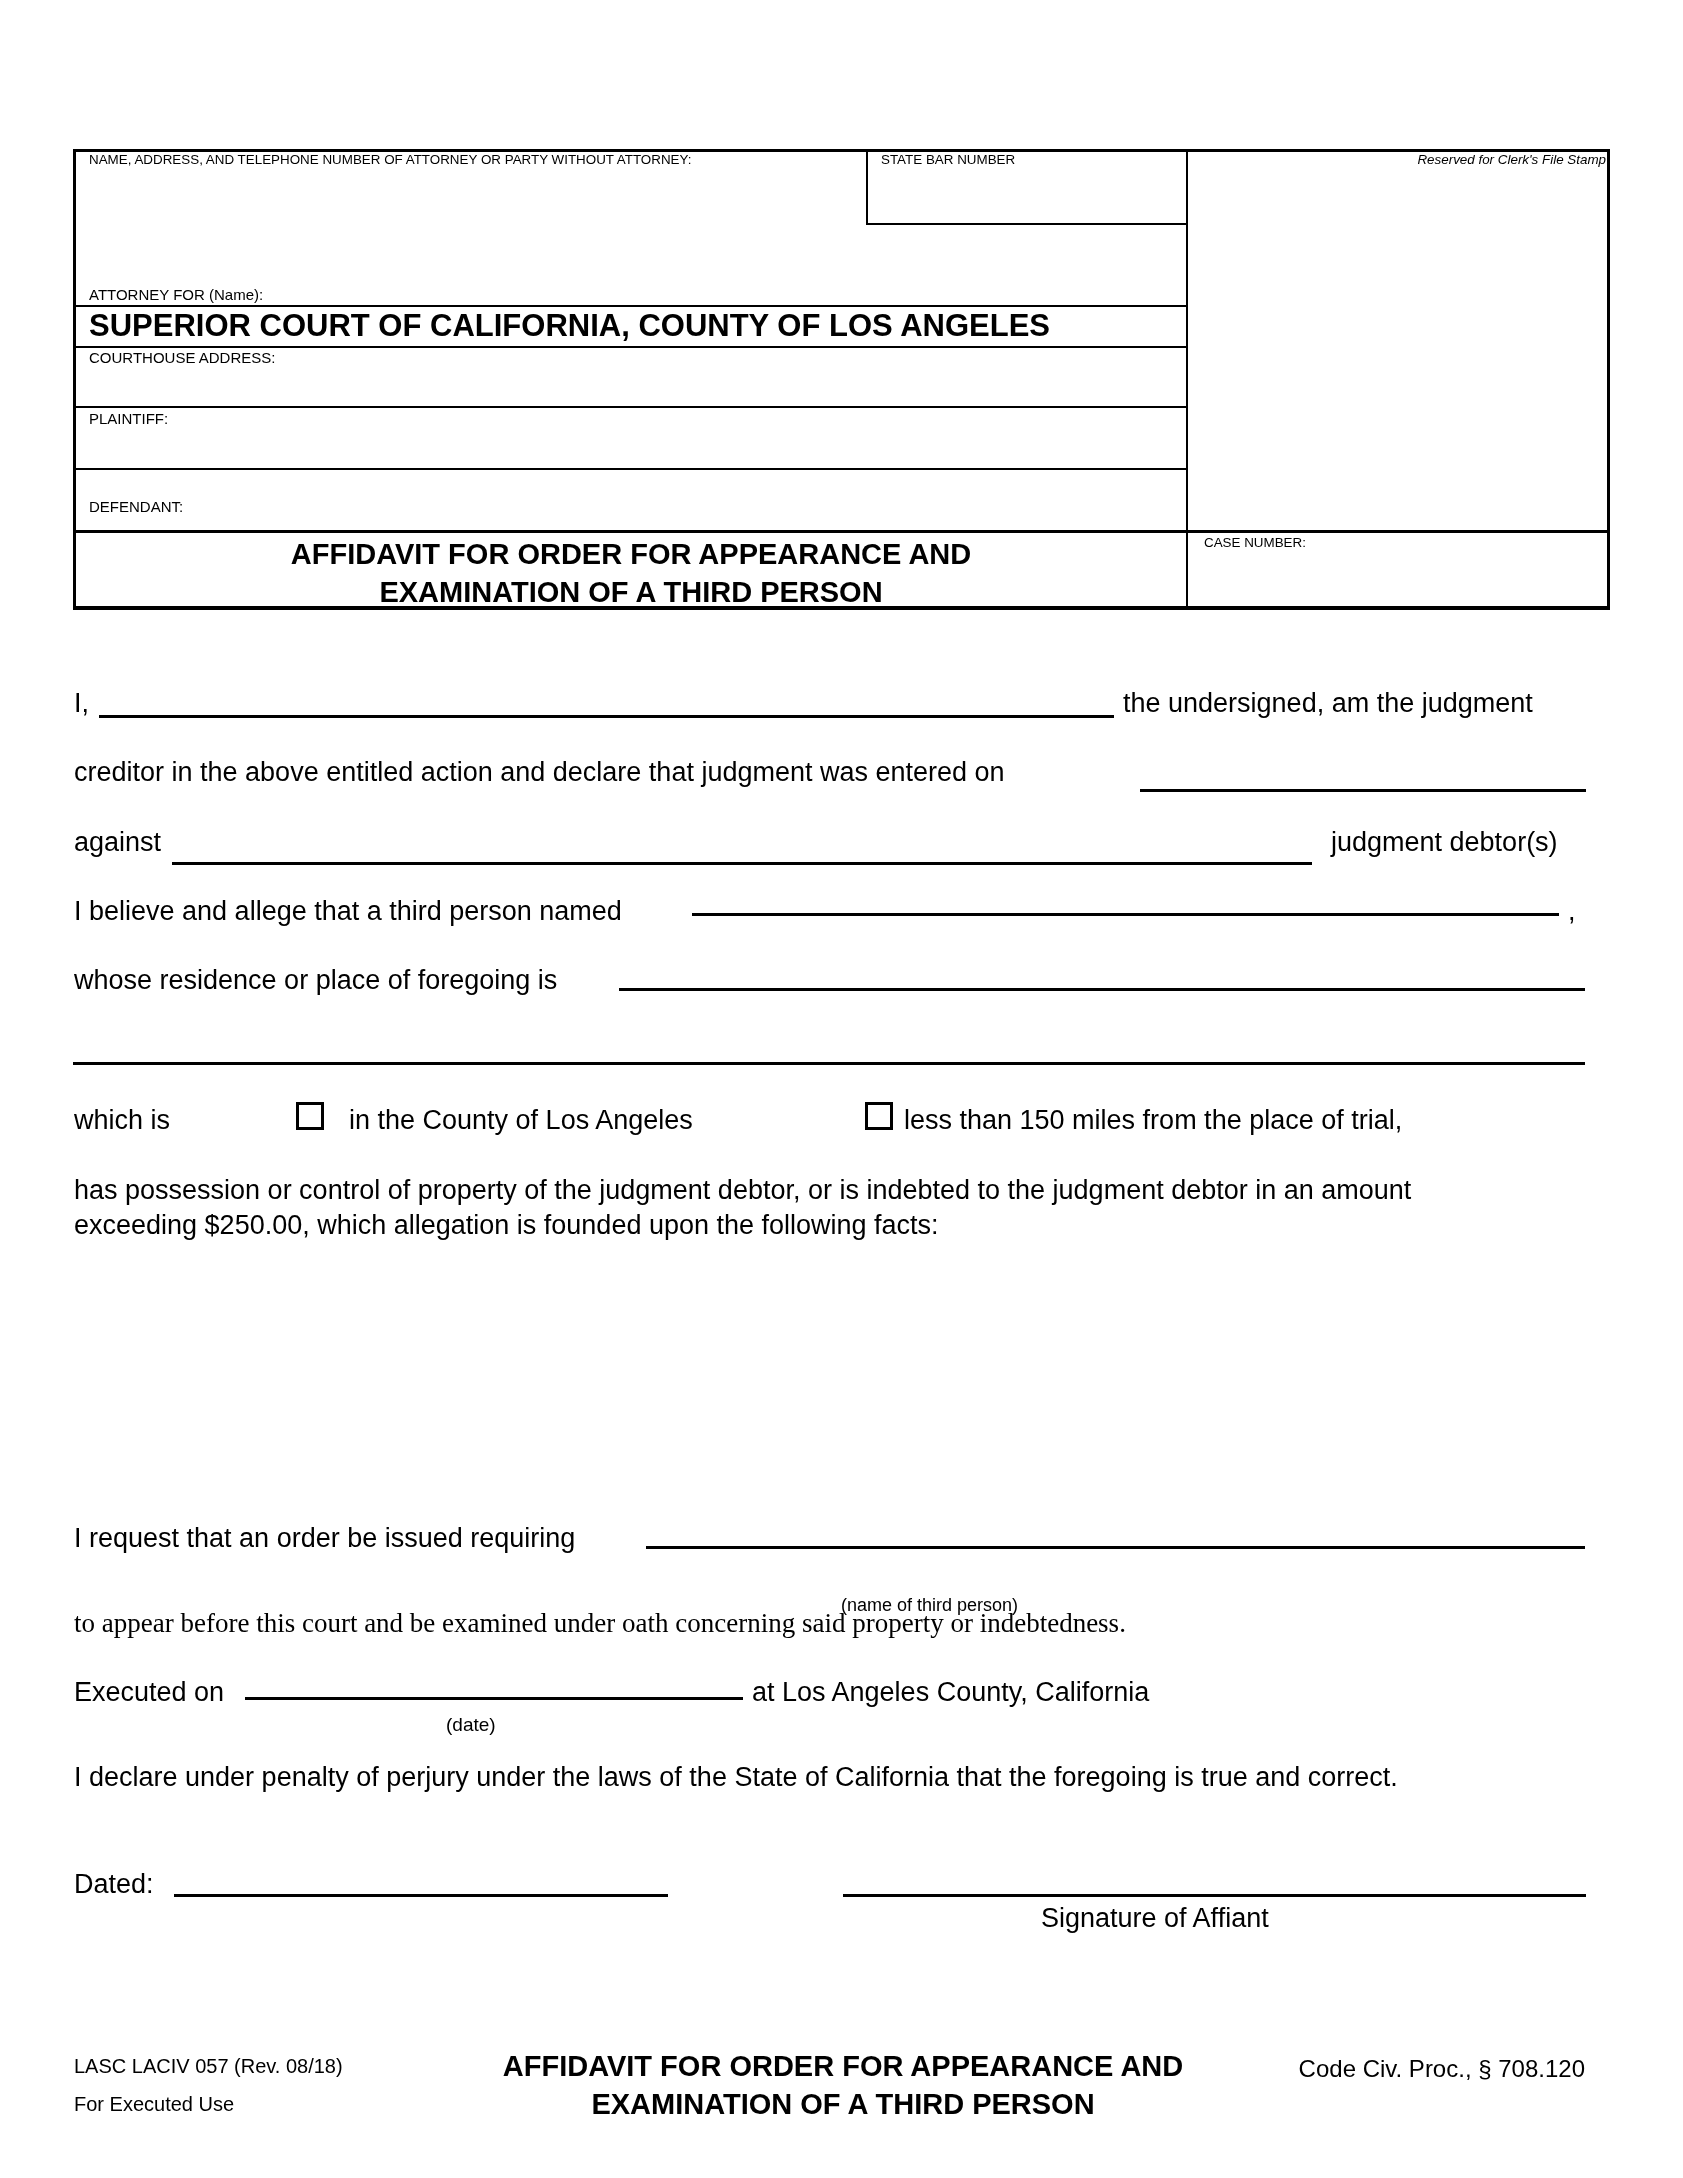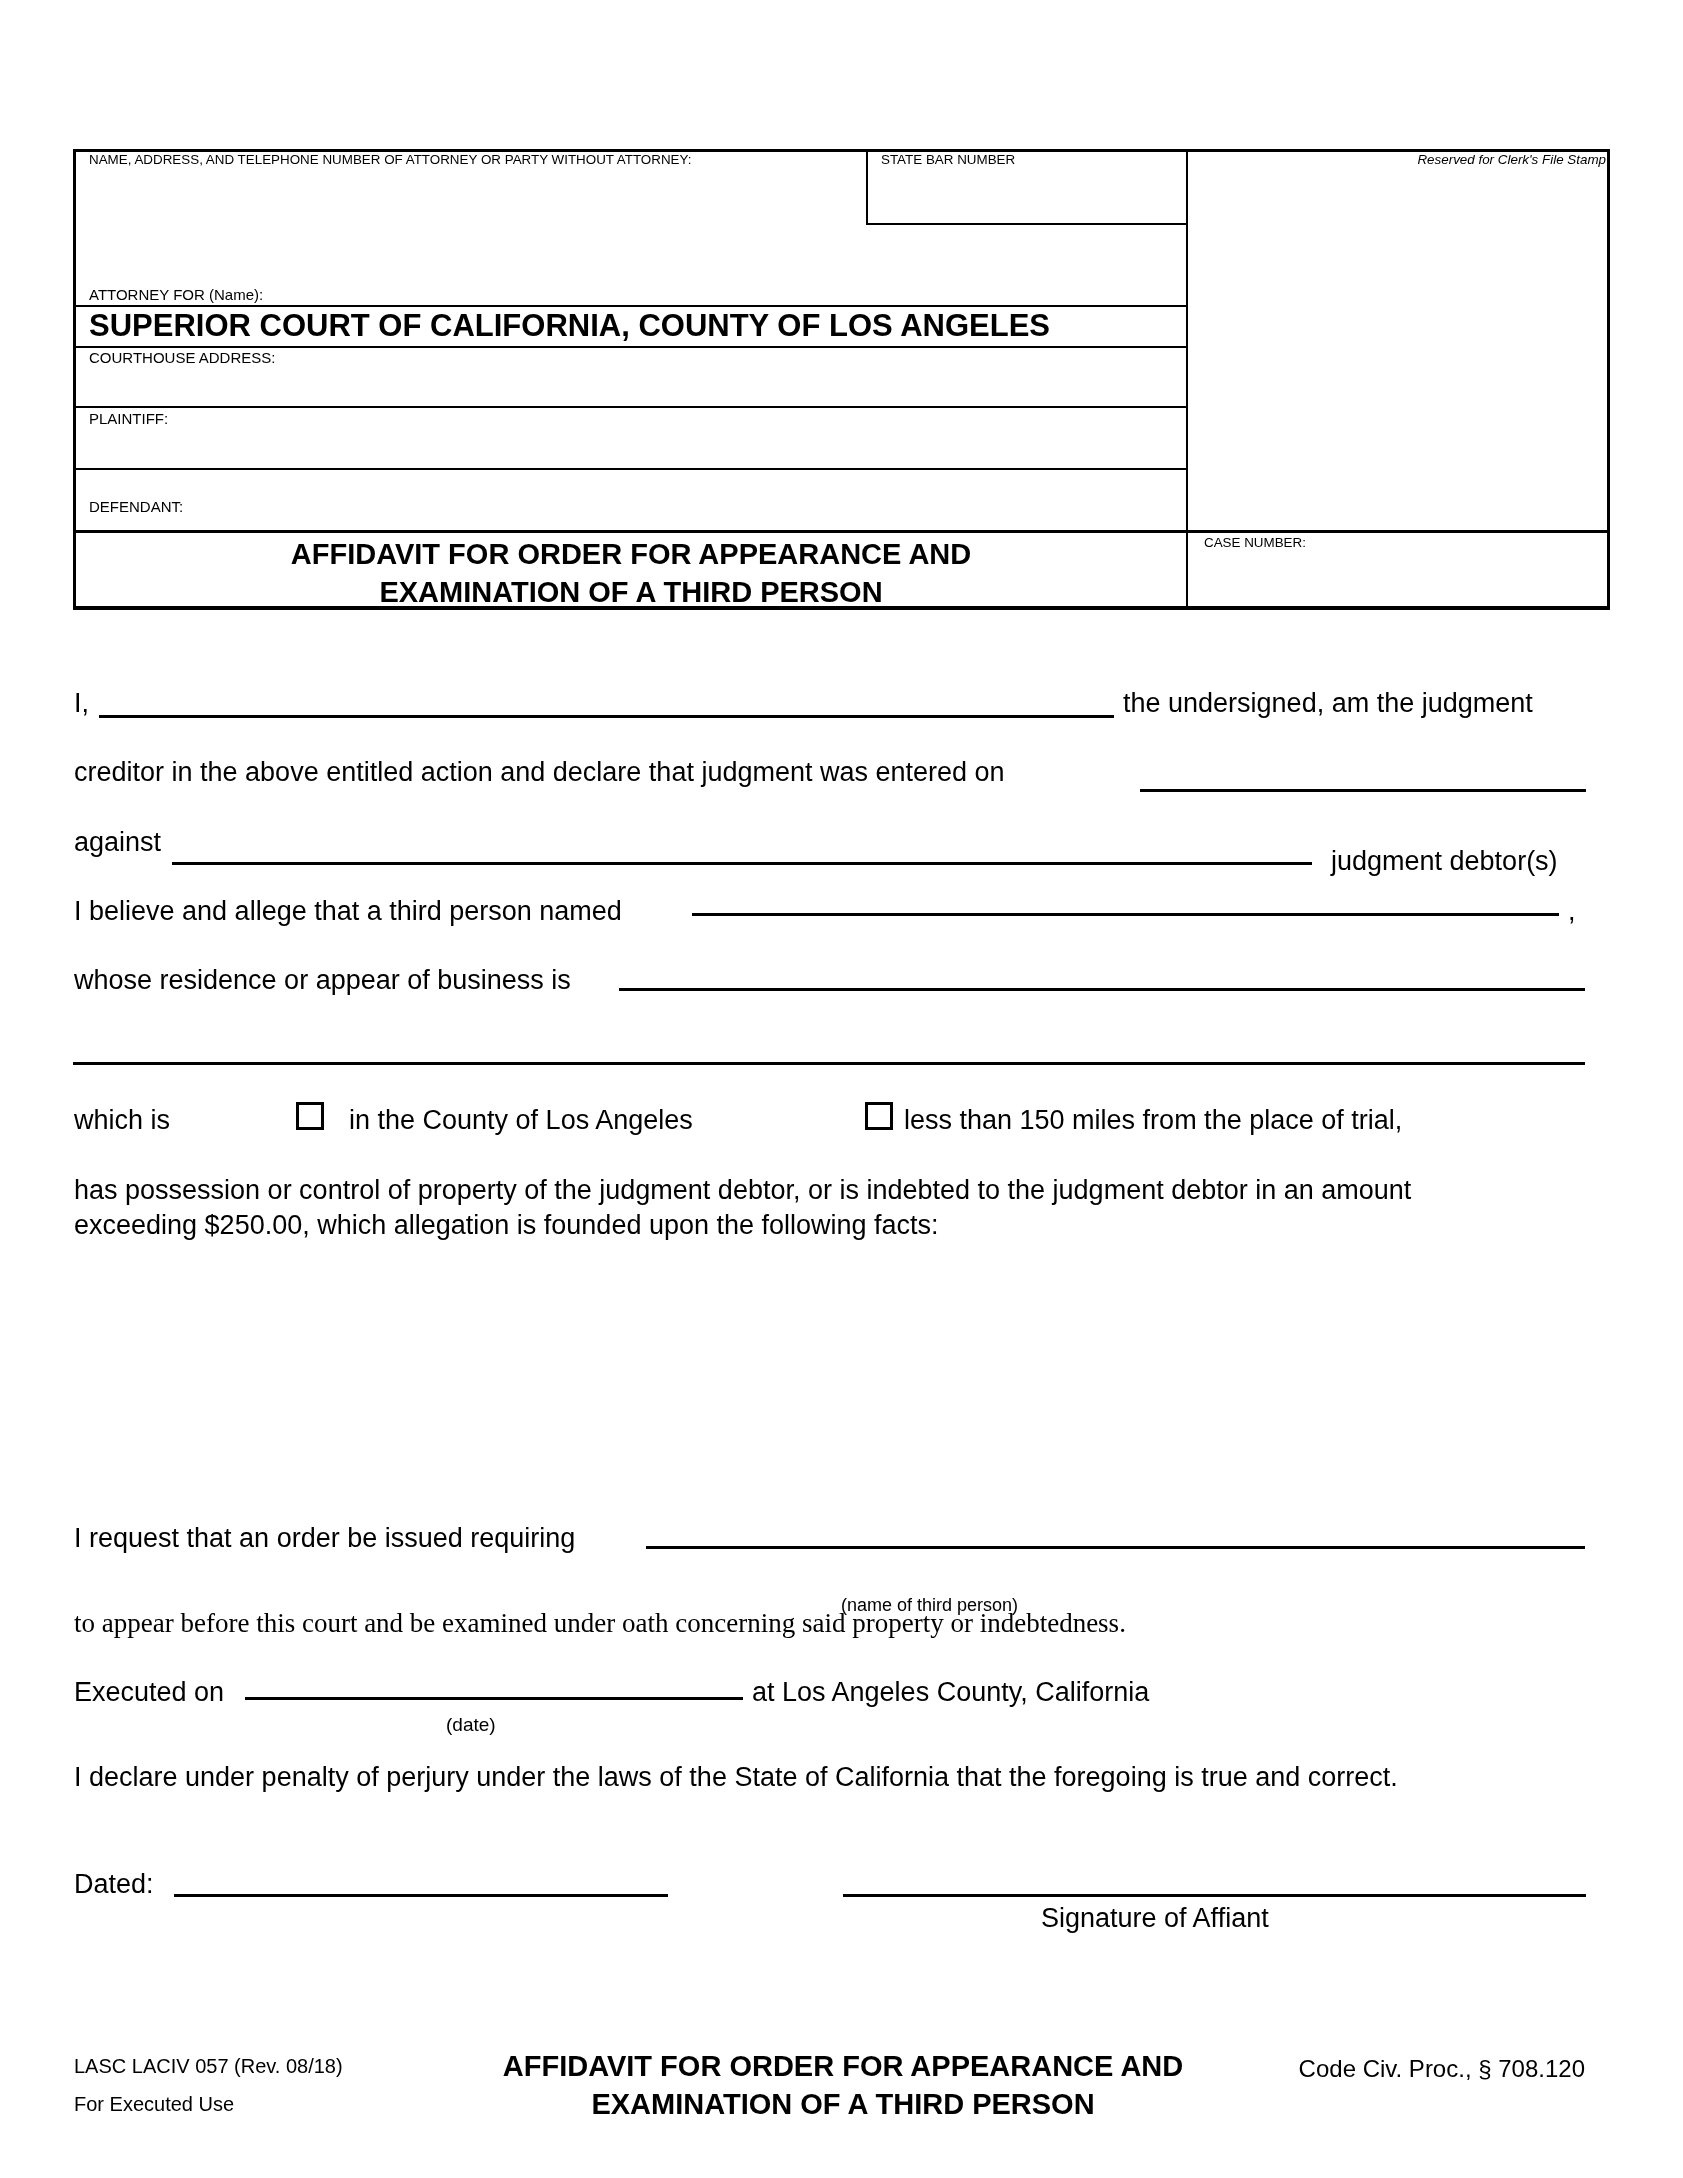--- a/index.html
+++ b/index.html
@@ -70,27 +70,27 @@
 
 <span class="body-text" style="left:74px; top:690px;">I,</span>
 <div class="blank" style="left:99px; top:715px; width:1015px;"></div>
 <span class="body-text" style="left:1123px; top:690px;text-align:center;">the undersigned, am the judgment</span>
 
 <span class="body-text" style="left:74px; top:759px;">creditor in the above entitled action and declare that judgment was entered on</span>
 <div class="blank" style="left:1140px; top:789px; width:446px;"></div>
 
 <span class="body-text" style="left:74px; top:829px;">against</span>
 <div class="blank" style="left:172px; top:862px; width:1140px;"></div>
-<span class="body-text" style="left:1331px; top:848px;">judgment debtor(s)</span>
+<span class="body-text" style="left:1331px; top:829px;">judgment debtor(s)</span>
 
 <span class="body-text" style="left:74px; top:898px;">I believe and allege that a third person named</span>
 <div class="blank" style="left:692px; top:913px; width:867px;"></div>
 <span class="body-text" style="left:1568px; top:898px;">,</span>
 
-<span class="body-text" style="left:74px; top:967px;">whose residence or appear of business is</span>
+<span class="body-text" style="left:74px; top:967px;">whose residence or place of foregoing is</span>
 <div class="blank" style="left:619px; top:988px; width:966px;"></div>
 
 <div class="blank" style="left:73px; top:1062px; width:1512px;"></div>
 
 <span class="body-text" style="left:74px; top:1107px;">which is</span>
 <div class="checkbox" style="left:296px; top:1102px;"></div>
 <span class="body-text" style="left:349px; top:1107px;">in the County of Los Angeles</span>
 <div class="checkbox" style="left:865px; top:1102px;"></div>
 <span class="body-text" style="left:904px; top:1107px;">less than 150 miles from the place of trial,</span>
 

